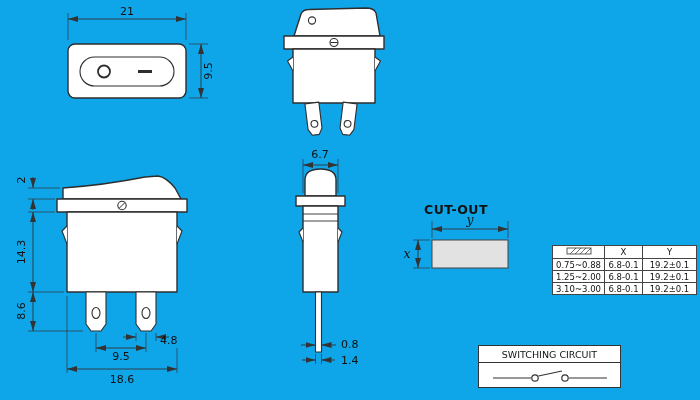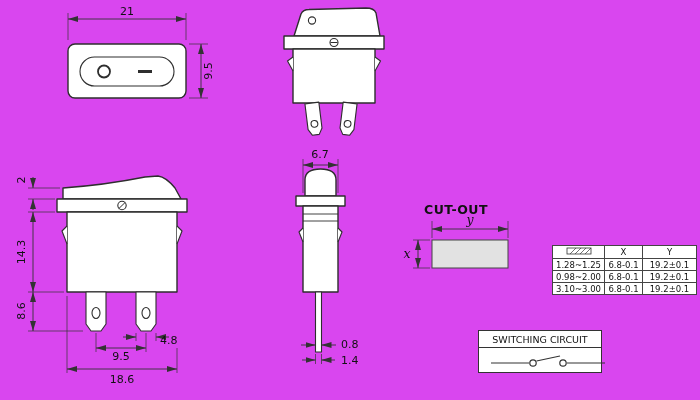--- a/index.html
+++ b/index.html
@@ -1,38 +1,38 @@
 <!DOCTYPE html>
 <html><head>
 <meta charset="utf-8">
 <style>
   * { margin:0; padding:0; box-sizing:border-box; }
   html,body { background:#ffffff; }
   body { width:700px; height:400px; font-family:"DejaVu Sans", sans-serif; }
-  .canvas { position:relative; width:700px; height:400px; background:#d946ef; overflow:hidden; }
+  .canvas { position:relative; width:700px; height:400px; background:#0ea5e9; overflow:hidden; }
   .canvas > svg.main { position:absolute; left:0; top:0; }
 
   .outline { fill:#ffffff; stroke:#2e2e2e; stroke-width:1.4; stroke-linejoin:round; }
   .detail  { fill:#ffffff; stroke:#2e2e2e; stroke-width:1.1; stroke-linejoin:round; }
   .symline { stroke:#2e2e2e; fill:none; }
   .dimline { stroke:#333333; stroke-width:0.9; fill:none; }
   .extline { stroke:#333333; stroke-width:0.7; fill:none; }
 
   .dim-num { font-family:"DejaVu Sans", sans-serif; font-size:11px; fill:#111; }
   .cutout-title { font-family:"DejaVu Sans", sans-serif; font-size:12.5px; font-weight:bold; letter-spacing:0.5px; fill:#111; }
   .axis-var { font-family:"DejaVu Serif", serif; font-style:italic; font-size:12.5px; fill:#111; }
   .cutout-rect { fill:#e2e2e2; stroke:#444; stroke-width:1; }
 
   .spec-table { position:absolute; left:552px; top:245px; border-collapse:collapse;
                 font-family:"DejaVu Sans", sans-serif; font-size:8.5px; color:#111; background:#fff; }
   .spec-table th, .spec-table td { border:1px solid #444; text-align:center; font-weight:normal;
                 padding:0 2px; height:12px; white-space:nowrap; }
   .spec-table .c1 { width:52px; } .spec-table .c2 { width:38px; } .spec-table .c3 { width:54px; }
 
-  .circuit-box { position:absolute; left:478px; top:330px; width:124px; border:1.2px solid #333; background:#fff; }
+  .circuit-box { position:absolute; left:478px; top:345px; width:143px; border:1.2px solid #333; background:#fff; }
   .circuit-title { font-family:"DejaVu Sans", sans-serif; font-size:9.5px; text-align:center;
                    padding:3px 2px 2px; color:#111; border-bottom:1px solid #333; }
   .circuit-sym { display:block; margin:0 auto; }
 </style>
 </head>
 <body>
 
 <div class="canvas">
 
   <svg class="main" width="700" height="400" viewBox="0 0 700 400">
@@ -171,26 +171,26 @@
         <th class="c1">
           <svg width="26" height="10" viewBox="0 0 26 10">
             <rect x="1" y="2" width="24" height="6" fill="none" stroke="#333" stroke-width="0.8"></rect>
             <path d="M4,8 L10,2 M9,8 L15,2 M14,8 L20,2 M19,8 L25,2" stroke="#333" stroke-width="0.7" fill="none"></path>
           </svg>
         </th>
         <th class="c2">X</th>
         <th class="c3">Y</th>
       </tr>
       <tr>
-        <td>1.28~1.25</td>
+        <td>0.75~0.88</td>
         <td>6.8-0.1</td>
         <td>19.2±0.1</td>
       </tr>
       <tr>
-        <td>0.98~2.00</td>
+        <td>1.25~2.00</td>
         <td>6.8-0.1</td>
         <td>19.2±0.1</td>
       </tr>
       <tr>
         <td>3.10~3.00</td>
         <td>6.8-0.1</td>
         <td>19.2±0.1</td>
       </tr>
     </tbody>
   </table>

